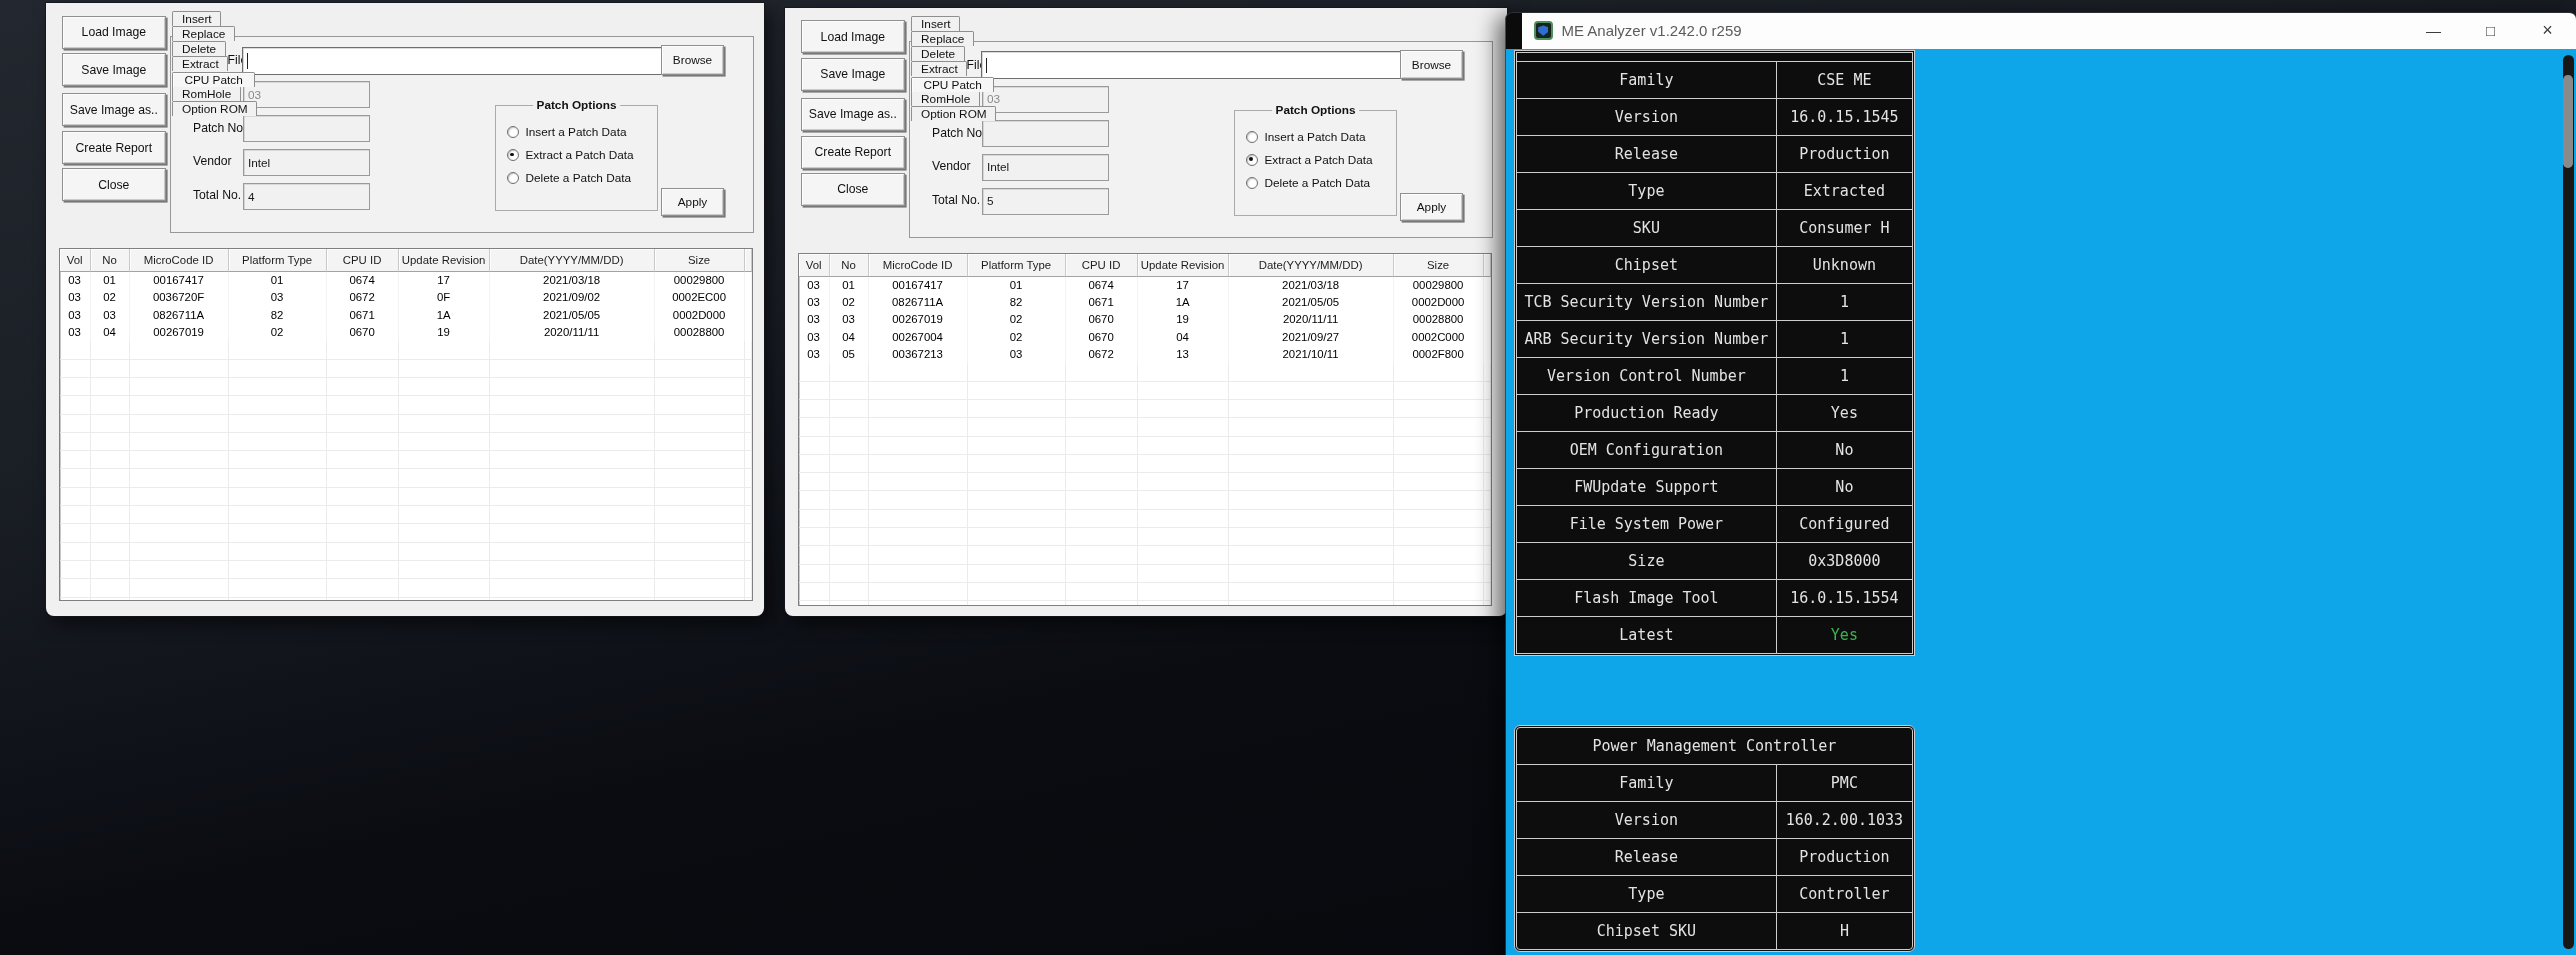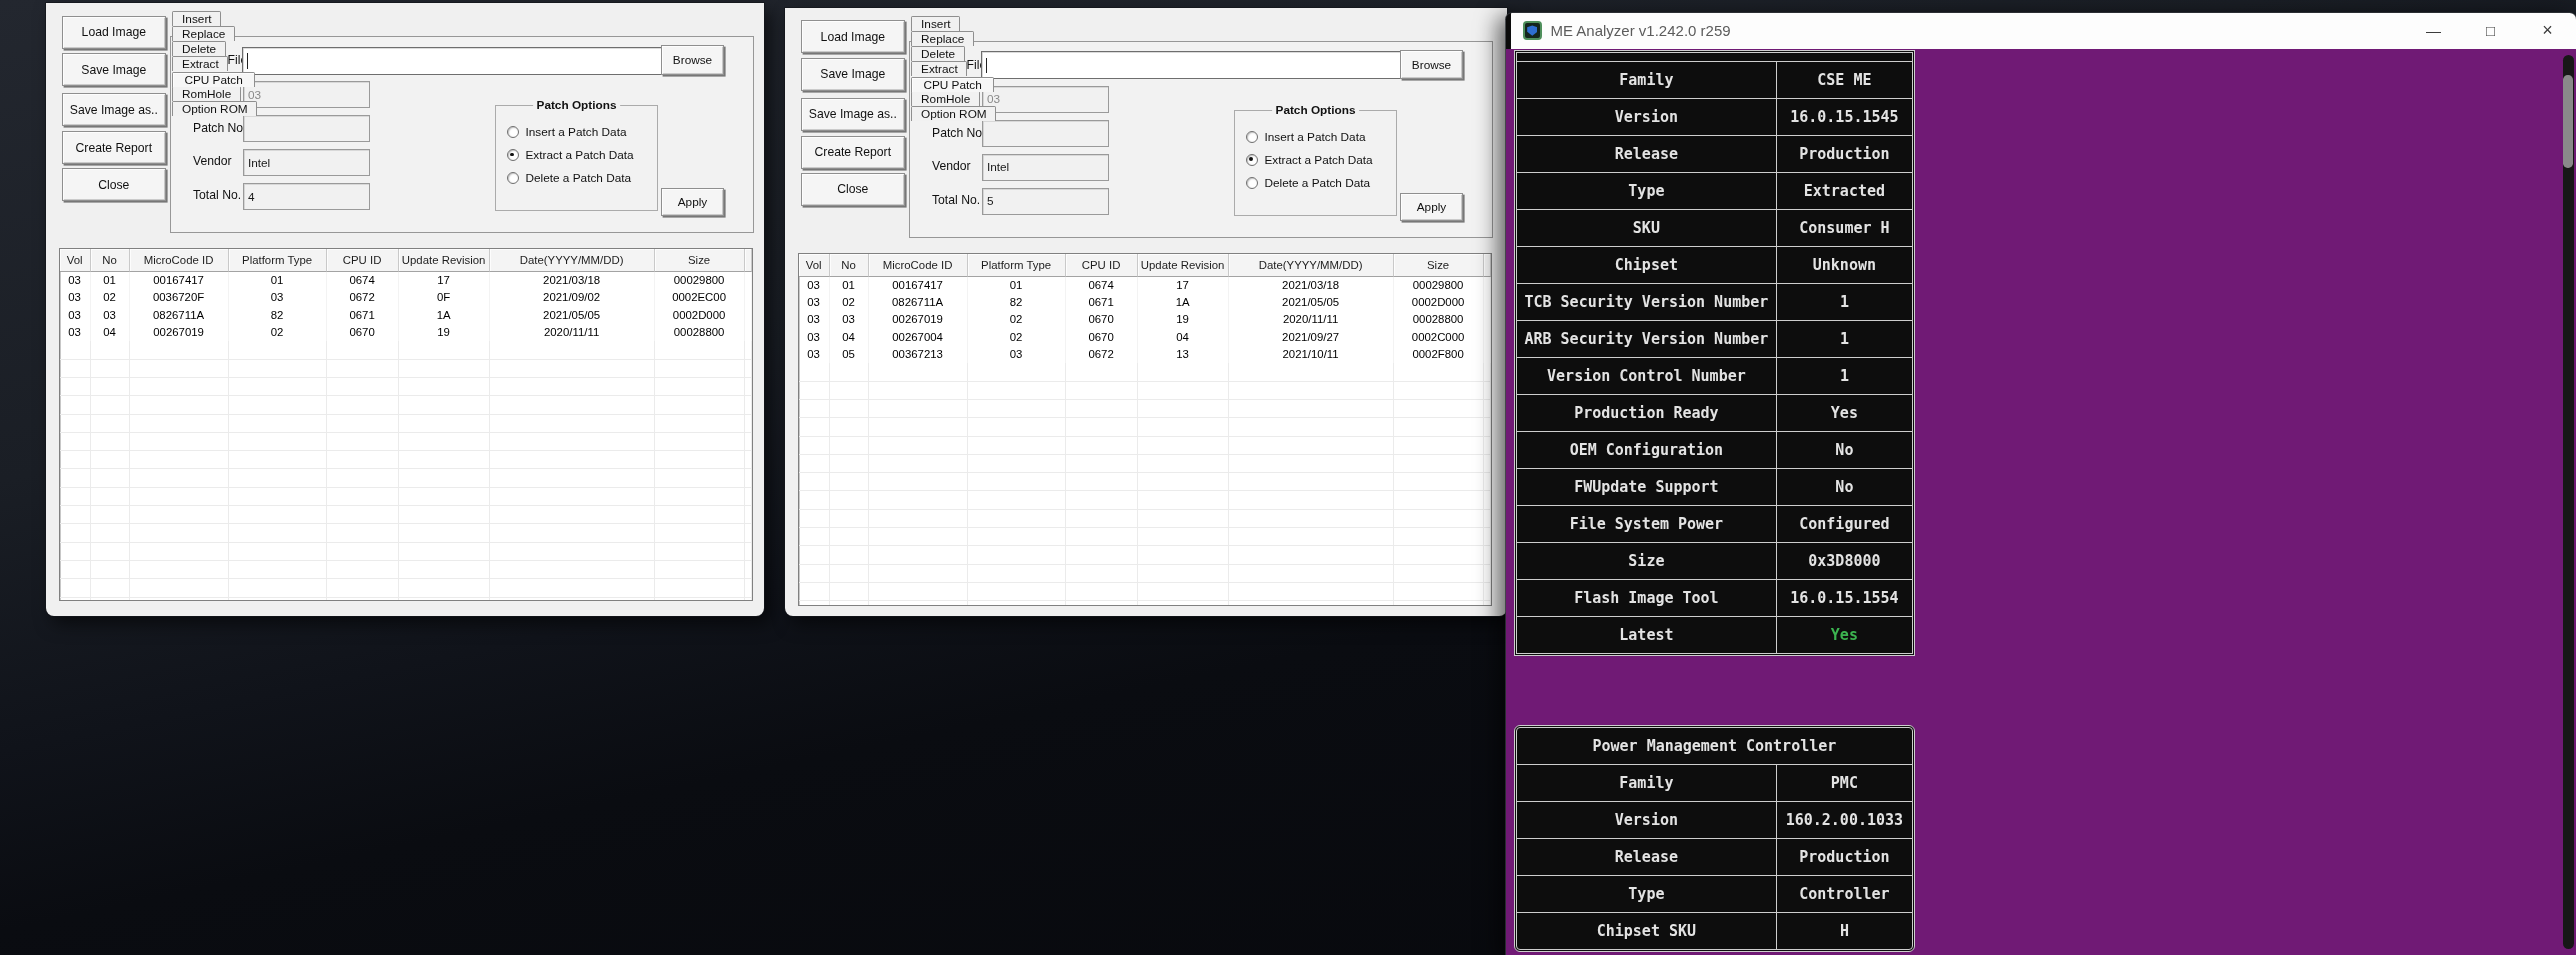--- a/index.html
+++ b/index.html
@@ -43,31 +43,31 @@
   .lv-cell{overflow:hidden;white-space:nowrap;text-align:center;}
   .lv-hdr{height:22px;line-height:22px;background:#f4f4f4;border-right:0.8px solid #c9c9c9;
     border-bottom:0.8px solid #a3a3a3;box-shadow:inset 0 0.8px 0 #fff,inset 0.8px 0 0 #fff;
     font-size:11.4px;color:#1d1d1d;}
   .lv-val{height:17.3px;line-height:17.3px;font-size:11.4px;color:#000;border-right:0.8px solid #f3f3f3;}
   .lv-grid{height:17.3px;border-right:0.8px solid #ebebeb;border-bottom:0.8px solid #ebebeb;}
   
   .me-window{position:absolute;left:1506px;top:12.6px;width:1070px;height:943px;
     background:#0b0b0b;border-radius:6.3px 6.3px 0 0;overflow:hidden;
     box-shadow:0 0 0 0.8px #34373c,-7.9px 3.2px 22px rgba(0,0,0,.6);}
-  .me-titlebar{position:absolute;left:5px;top:0;right:0;height:36px;background:#fdfdfd;
+  .me-titlebar{position:absolute;left:16px;top:0;right:0;height:36px;background:#fdfdfd;
     display:flex;align-items:center;}
   .me-icon{width:19px;height:19px;margin-left:11.8px;border:2.4px solid #4f8f5c;background:#15261d;
     border-radius:3.9px;position:relative;box-sizing:border-box;flex:0 0 auto;}
   .me-icon-core{position:absolute;inset:2.4px;background:#2f6fd1;
     clip-path:polygon(50% 0,100% 18%,100% 62%,50% 100%,0 62%,0 18%);}
   .me-title{margin-left:8.7px;font-size:15px;color:#5c5c5c;white-space:nowrap;}
   .me-controls{position:absolute;right:0;top:0;height:36px;display:flex;}
   .me-ctl{width:57px;height:36px;display:flex;align-items:center;justify-content:center;
     color:#3c3c3c;font-size:15px;}
-  .me-content{position:absolute;left:0;top:36px;right:0;bottom:0;background:#701a75;font-weight:bold;}
+  .me-content{position:absolute;left:0;top:36px;right:0;bottom:0;background:#0ea5e9;}
   .me-table{position:absolute;left:7.9px;width:395px;border:3.2px double #cdcdcd;background:#0d0d0d;
     font-family:"DejaVu Sans Mono",monospace;}
   .me-partial{height:7.9px;border-bottom:0.8px solid #cdcdcd;}
   .me-row{display:grid;grid-template-columns:260px 1fr;}
   .me-row + .me-row .me-cell{border-top:0.8px solid #cdcdcd;}
   .me-cell{height:36px;line-height:36px;text-align:center;font-size:15px;color:#e3e3e3;
     white-space:nowrap;overflow:hidden;}
   .me-label{border-right:0.8px solid #cdcdcd;}
   .me-green{color:#3cb450;}
   .me-thead{height:36px;line-height:36px;text-align:center;font-size:15px;color:#e3e3e3;

